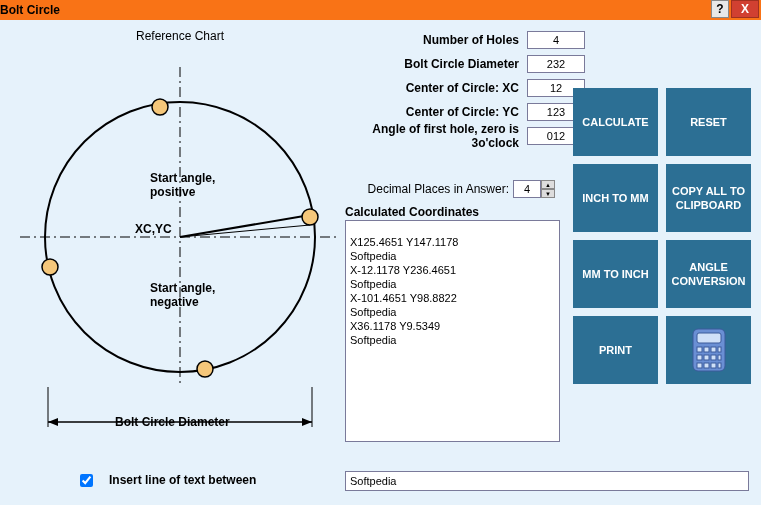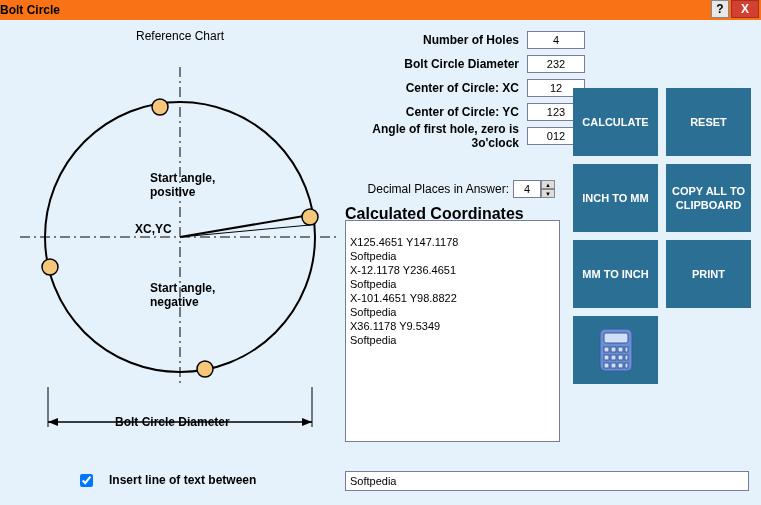--- a/index.html
+++ b/index.html
@@ -129,21 +129,21 @@
     width: 14px; height: 9px; border: 1px solid #888; background: #ddd;
     font-size: 6px; line-height: 6px; display:flex; align-items:center; justify-content:center;
     cursor: pointer;
   }
 
   .calc-label {
     position: absolute;
     left: 345px;
     top: 185px;
     font-weight: bold;
-    font-size: 16px;
+    font-size: 12px;
   }
   .results {
     position: absolute;
     left: 345px;
     top: 200px;
     width: 215px;
     height: 222px;
     border: 1px solid #7a7a9a;
     background: #fff;
     overflow: auto;
@@ -302,20 +302,21 @@
 Softpedia
 X36.1178 Y9.5349
 Softpedia</div>
 
   <div class="btn-grid">
     <button class="big-btn">CALCULATE</button>
     <button class="big-btn">RESET</button>
     <button class="big-btn">INCH TO MM</button>
     <button class="big-btn">COPY ALL TO CLIPBOARD</button>
     <button class="big-btn">MM TO INCH</button>
+    <button class="big-btn">ANGLE CONVERSION</button>
     <button class="big-btn">PRINT</button>
     <div class="calc-icon-btn">
       <svg width="34" height="44">
         <rect x="1" y="1" width="32" height="42" rx="5" fill="#6a8fd4" stroke="#3a5a9a"></rect>
         <rect x="5" y="5" width="24" height="10" rx="2" fill="#cfe0f8" stroke="#3a5a9a"></rect>
         <g fill="#cfe0f8" stroke="#3a5a9a">
           <rect x="5" y="19" width="5" height="5"></rect>
             <rect x="12" y="19" width="5" height="5"></rect>
             <rect x="19" y="19" width="5" height="5"></rect>
             <rect x="26" y="19" width="3" height="5"></rect>

